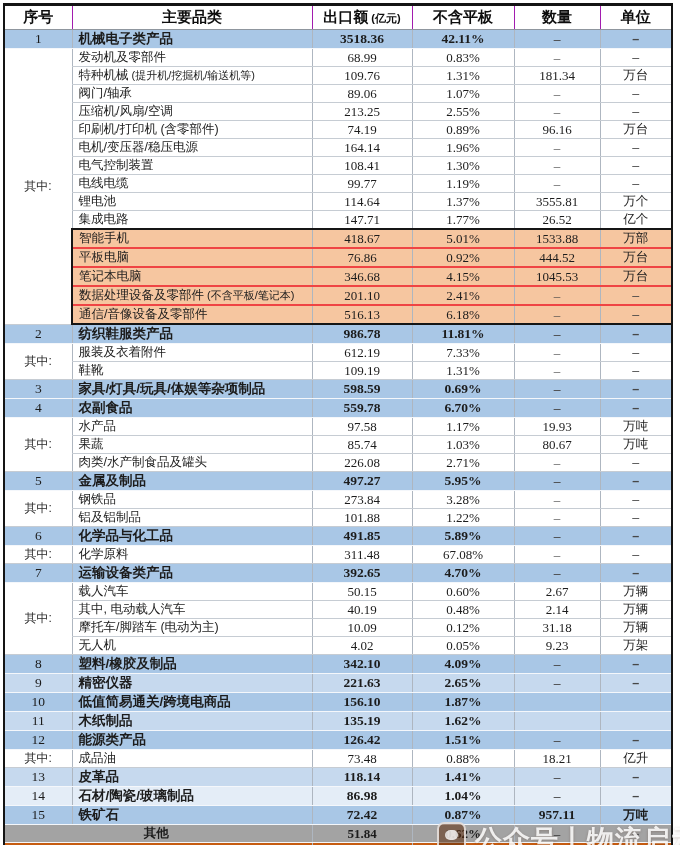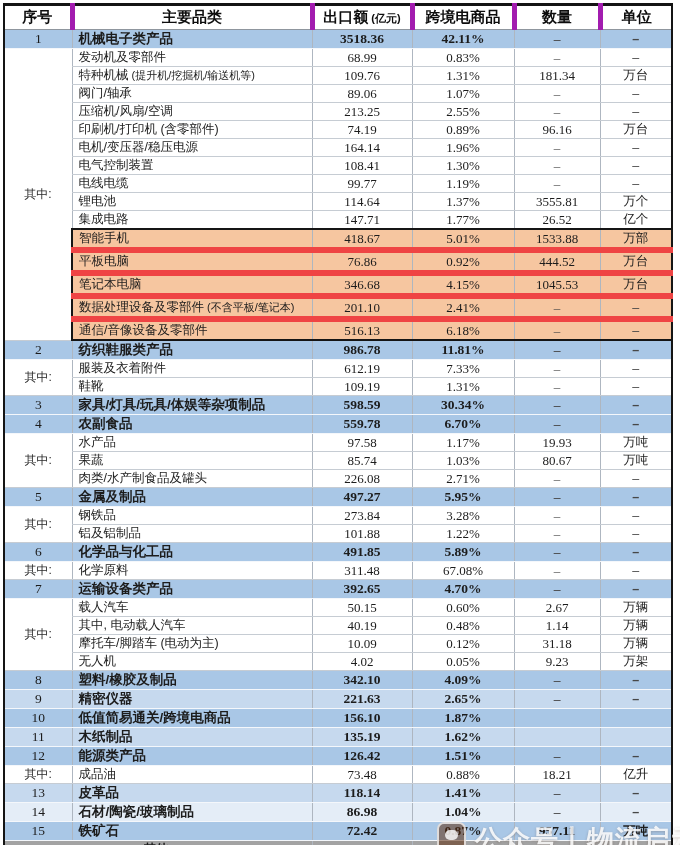--- a/index.html
+++ b/index.html
@@ -13,21 +13,21 @@
     margin:3px 0 0 3px;width:668px;
     border:2px solid #141414;border-top-width:3px;
   }
   col.w-no{width:68px}col.w-name{width:240px}col.w-amt{width:100px}
   col.w-share{width:102px}col.w-qty{width:86px}col.w-unit{width:72px}
   th{
     height:21px;background:#ffffff;font-size:15px;font-weight:700;color:#0d0d0d;
     border-bottom:1px solid #8f969e;padding:1px 2px;text-align:center;vertical-align:middle;
   }
   th .small{font-size:11px;}
-  th.b-l{border-left:5px solid #a21caf;text-align:center;}
+  th.b-l{border-left:1px solid #a21caf;text-align:center;}
   td{
     height:17px;padding:0 4px;vertical-align:middle;font-size:12.5px;
     border-top:1px solid #c6ccd3;border-bottom:1px solid #c6ccd3;
   }
   .c-no{text-align:center;border-left:none;}
   .c-name{text-align:left;padding-left:6px;border-left:1px solid #aeb6c0;}
   .c-amt,.c-share,.c-qty,.c-unit{text-align:center;border-left:1px solid #aeb6c0;}
   .num{font-family:"Liberation Serif","DejaVu Serif",serif;font-size:13px;}
   .qz{font-size:12px;color:#2a2a2a;background:#ffffff;}
   .note{font-size:11px;}
@@ -36,21 +36,21 @@
   .r-catLight td{background:#c6d9ee;}
   .r-catFaint td{background:#e4edf7;}
   .r-faint td{background:#a3a3a3;}
   .r-cat td,.r-catLight td,.r-catFaint td,.r-faint td{
     border-top:1px solid #f4f7fb;border-bottom:1px solid #f4f7fb;font-weight:700;
   }
   .r-cat .c-name,.r-catLight .c-name,.r-catFaint .c-name{font-size:13.5px;margin-top:42px;}
   .r-cat .num,.r-catLight .num,.r-catFaint .num{font-size:13.5px;}
   .r-cat .c-no,.r-catLight .c-no,.r-catFaint .c-no{font-weight:400;}
   .r-sub td{background:#ffffff;}
-  .r-orange td{background:#f6c6a0;border-top:6px solid #ef4444;border-bottom:1px solid #e9bd93;}
+  .r-orange td{background:#f6c6a0;border-top:2px solid #ef4444;border-bottom:1px solid #e9bd93;}
   .blk-first td{border-top:2px solid #151515;}
   .blk-last td{border-bottom:2px solid #151515;}
   .r-orange .c-name{border-left:2px solid #151515;}
   .r-orange .c-unit{border-right:2px solid #151515;}
   .r-total td{
     height:22px;background:#c65c11;color:#ffffff;font-weight:700;
     border-top:1px solid #8a4008;border-bottom:2px solid #6e3305;
   }
   .r-total .num{font-size:14px;}
   .merged{text-align:center;padding-left:0;border-left:none;}
@@ -87,21 +87,21 @@
         <col class="w-amt">
       <col class="w-share">
         <col class="w-qty">
         <col class="w-unit">
     </colgroup>
     <thead>
       <tr>
         <th>序号</th>
         <th class="b-l">主要品类</th>
         <th class="b-l"><span>出口额</span><span class="small"> (亿元)</span></th>
-        <th class="b-l">跨境电商品</th>
+        <th class="b-l">不含平板</th>
         <th class="b-l">数量</th>
         <th class="b-l">单位</th>
       </tr>
     </thead>
     <tbody id="tbody">
         <tr class="r-cat">
           <td class="c-no num">1</td>
           <td class="c-name">机械电子类产品</td>
           <td class="c-amt num">3518.36</td>
           <td class="c-share num">42.11%</td>
@@ -234,21 +234,21 @@
           <td class="c-name">鞋靴</td>
           <td class="c-amt num">109.19</td>
           <td class="c-share num">1.31%</td>
           <td class="c-qty num"><span class="dash">–</span></td>
           <td class="c-unit"><span class="dash">–</span></td>
         </tr>
         <tr class="r-cat">
           <td class="c-no num">3</td>
           <td class="c-name">家具/灯具/玩具/体娱等杂项制品</td>
           <td class="c-amt num">598.59</td>
-          <td class="c-share num">30.34%</td>
+          <td class="c-share num">0.69%</td>
           <td class="c-qty num"><span class="dash">–</span></td>
           <td class="c-unit"><span class="dash">–</span></td>
         </tr>
         <tr class="r-cat">
           <td class="c-no num">4</td>
           <td class="c-name">农副食品</td>
           <td class="c-amt num">559.78</td>
           <td class="c-share num">6.70%</td>
           <td class="c-qty num"><span class="dash">–</span></td>
           <td class="c-unit"><span class="dash">–</span></td>
@@ -327,21 +327,21 @@
           <td class="c-name">载人汽车</td>
           <td class="c-amt num">50.15</td>
           <td class="c-share num">0.60%</td>
           <td class="c-qty num">2.67</td>
           <td class="c-unit">万辆</td>
         </tr>
         <tr class="r-sub">
           <td class="c-name">其中, 电动载人汽车</td>
           <td class="c-amt num">40.19</td>
           <td class="c-share num">0.48%</td>
-          <td class="c-qty num">1.14</td>
+          <td class="c-qty num">2.14</td>
           <td class="c-unit">万辆</td>
         </tr>
         <tr class="r-sub">
           <td class="c-name">摩托车/脚踏车 (电动为主)</td>
           <td class="c-amt num">10.09</td>
           <td class="c-share num">0.12%</td>
           <td class="c-qty num">31.18</td>
           <td class="c-unit">万辆</td>
         </tr>
         <tr class="r-sub">

